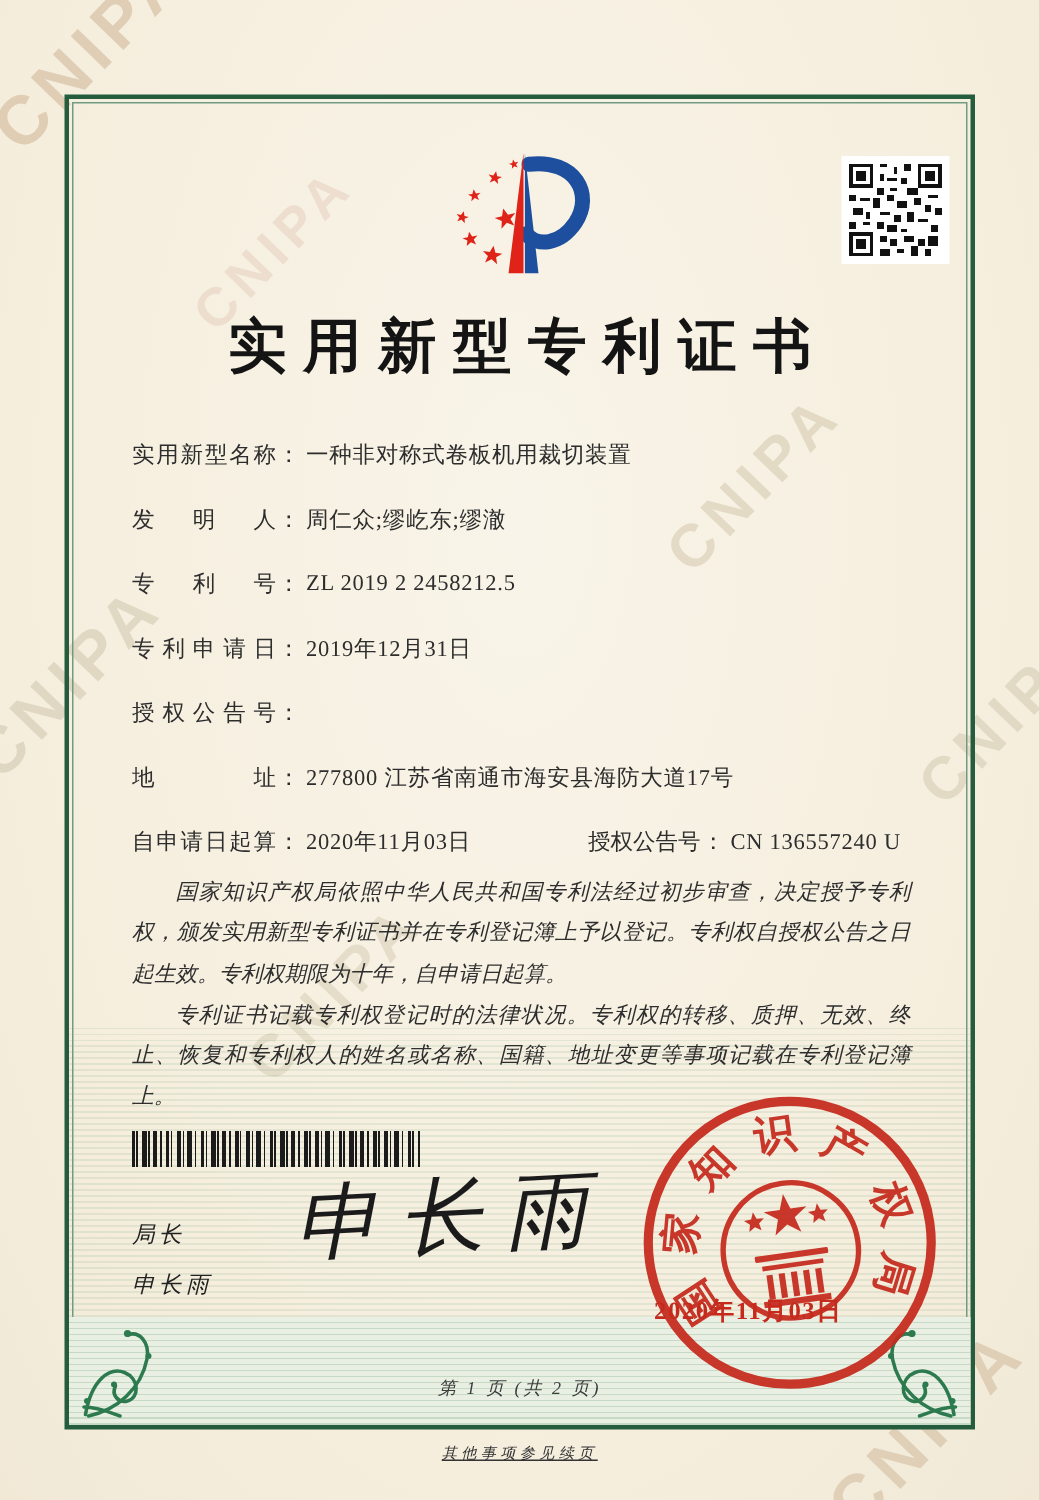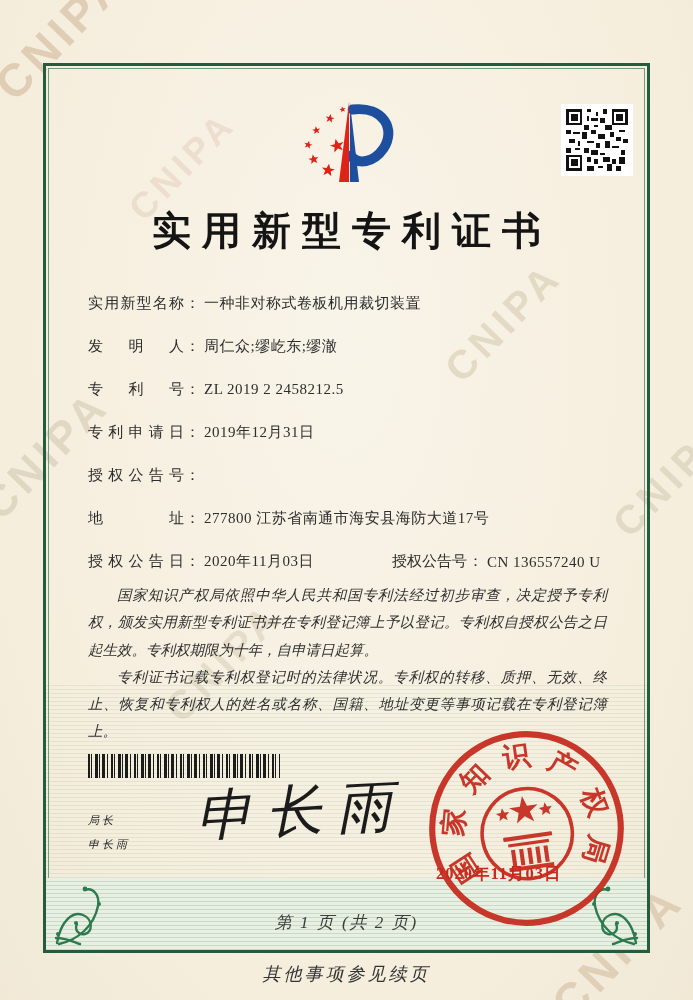--- a/index.html
+++ b/index.html
@@ -53,33 +53,33 @@
 
   .barcode{position:absolute;left:42px;top:688px;width:192px;height:24px;
     background:repeating-linear-gradient(90deg,
       #1b1b1b 0 2px, rgba(0,0,0,0) 2px 3px,
       #1b1b1b 3px 4px, rgba(0,0,0,0) 4px 7px,
       #1b1b1b 7px 10px, rgba(0,0,0,0) 10px 11px,
       #1b1b1b 11px 12px, rgba(0,0,0,0) 12px 14px,
       #1b1b1b 14px 17px, rgba(0,0,0,0) 17px 19px,
       #1b1b1b 19px 20px, rgba(0,0,0,0) 20px 23px);}
 
-  .director{position:absolute;left:42px;top:742px;font-size:11px;letter-spacing:3px;
+  .director{position:absolute;left:42px;top:742px;font-size:15px;letter-spacing:3px;
             font-style:italic;color:#222;line-height:2.2;}
   .signature{position:absolute;left:150px;top:708px;font-size:56px;font-style:italic;
              letter-spacing:14px;color:#1b1b1b;transform:rotate(-3deg);white-space:nowrap;}
 
   .seal{position:absolute;left:378px;top:660px;width:205px;height:205px;transform:rotate(-8deg);opacity:.93;}
   .seal-date{position:absolute;left:390px;top:797px;font-size:16.5px;font-weight:bold;
              color:#c52a1d;letter-spacing:1px;z-index:3;}
 
   .page-ind{position:absolute;left:0;right:0;bottom:16px;text-align:center;
-            font-size:17px;letter-spacing:2px;color:#3c3c3c;font-style:italic;}
+            font-size:12px;letter-spacing:2px;color:#3c3c3c;font-style:italic;}
   .cont-note{position:absolute;left:0;right:0;top:962px;text-align:center;
-             font-size:18px;letter-spacing:3px;color:#333;font-style:italic;}
+             font-size:10px;letter-spacing:3px;color:#333;font-style:italic;text-decoration:underline;}
 </style>
 </head>
 <body>
 
 <div class="page">
 
   <span class="wm wm1">CNIPA</span>
   <span class="wm wm2">CNIPA</span>
   <span class="wm wm3">CNIPA</span>
   <span class="wm wm4">CNIPA</span>
@@ -222,21 +222,21 @@
       <div class="row">
         <span class="lbl">授权公告号</span>
           <span class="colon">：</span>
       </div>
       <div class="row">
         <span class="lbl">地址</span>
           <span class="colon">：</span>
         <span class="val">277800 江苏省南通市海安县海防大道17号</span>
       </div>
       <div class="row">
-        <span class="lbl">授权公告日</span>
+        <span class="lbl">自申请日起算</span>
           <span class="colon">：</span>
         <span class="val">2020年11月03日</span>
         <span class="pair2">
           <span>授权公告号</span>
             <span class="colon">：</span>
           <span class="val">CN 136557240 U</span>
         </span>
       </div>
     </div>
 

